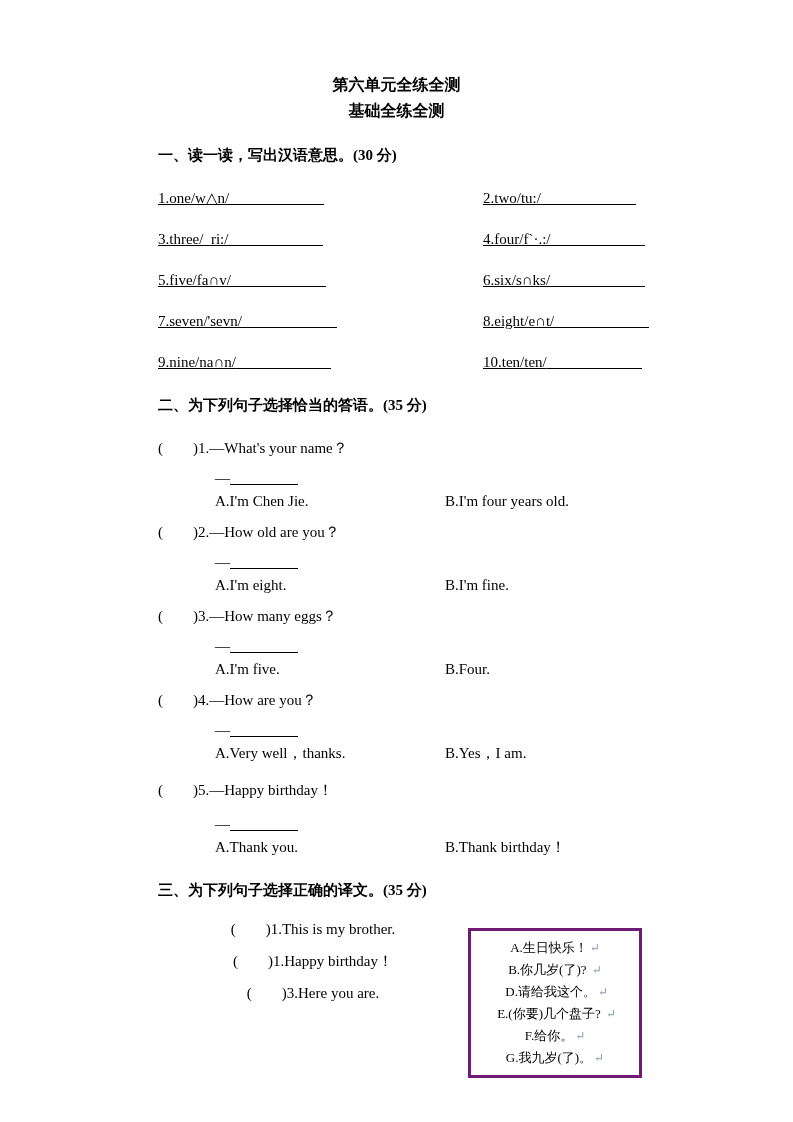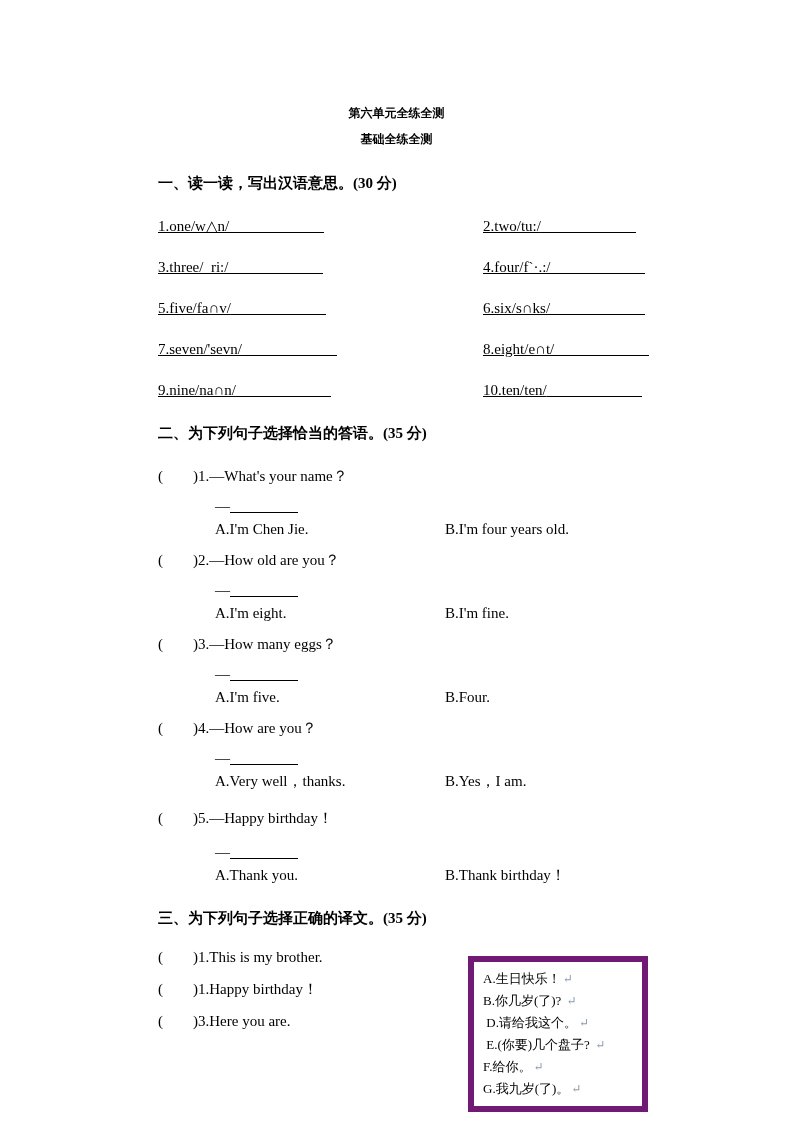--- a/index.html
+++ b/index.html
@@ -8,24 +8,24 @@
     width: 793px;
     height: 1122px;
     background: #ffffff;
     color: #000000;
     font-family: "Liberation Serif", "DejaVu Serif", serif;
     font-size: 15px;
     overflow: hidden;
     box-sizing: border-box;
   }
   .doc-header {
-    padding-top: 100px;
+    padding-top: 72px;
     text-align: center;
     font-weight: bold;
-    font-size: 12px;
+    font-size: 16px;
     line-height: 26px;
   }
   .content { padding: 0 40px 0 118px; margin-left: 40px; }
   .pre { white-space: pre-wrap; }
   .sec-header { font-weight: bold; margin-top: 20px; line-height: 23px; white-space: pre-wrap; }
   .s1-rows { margin-top: 20px; }
   .s1-row { display: flex; line-height: 23px; margin-bottom: 18px; text-decoration: underline; }
   .s1-cell-left { width: 325px; }
   .blank {
     display: inline-block;
@@ -36,25 +36,25 @@
   }
   .blank-sm { width: 68px; }
   .s2-items { margin-top: 20px; }
   .s2-item { margin-bottom: 8px; }
   .s2-q { line-height: 23px; }
   .s2-dash { margin-top: 7px; line-height: 23px; padding-left: 57px; }
   .s2-opts { line-height: 23px; padding-left: 57px; display: flex; }
   .optA { width: 230px; }
   .gap-lg { margin-top: 14px; }
   .gap-lg .s2-dash { margin-top: 11px; }
-  .s3-wrap { display: flex; margin-top: 16px; }
+  .s3-wrap { display: flex; margin-top: 16px; text-align: center; }
   .s3-items { width: 310px; }
   .s3-item { line-height: 23px; margin-bottom: 9px; }
   .s3-box {
-    border: 6px solid #701a75;
+    border: 3px solid #701a75;
     width: 150px;
     box-sizing: content-box;
     padding: 6px 9px;
     font-size: 13px;
     line-height: 22px;
     margin-top: 10px;
     align-self: flex-start;
   }
   .box-line { white-space: pre-wrap; }
   .ret { color: #8e9cae; font-size: 12px; padding-left: 2px; }

